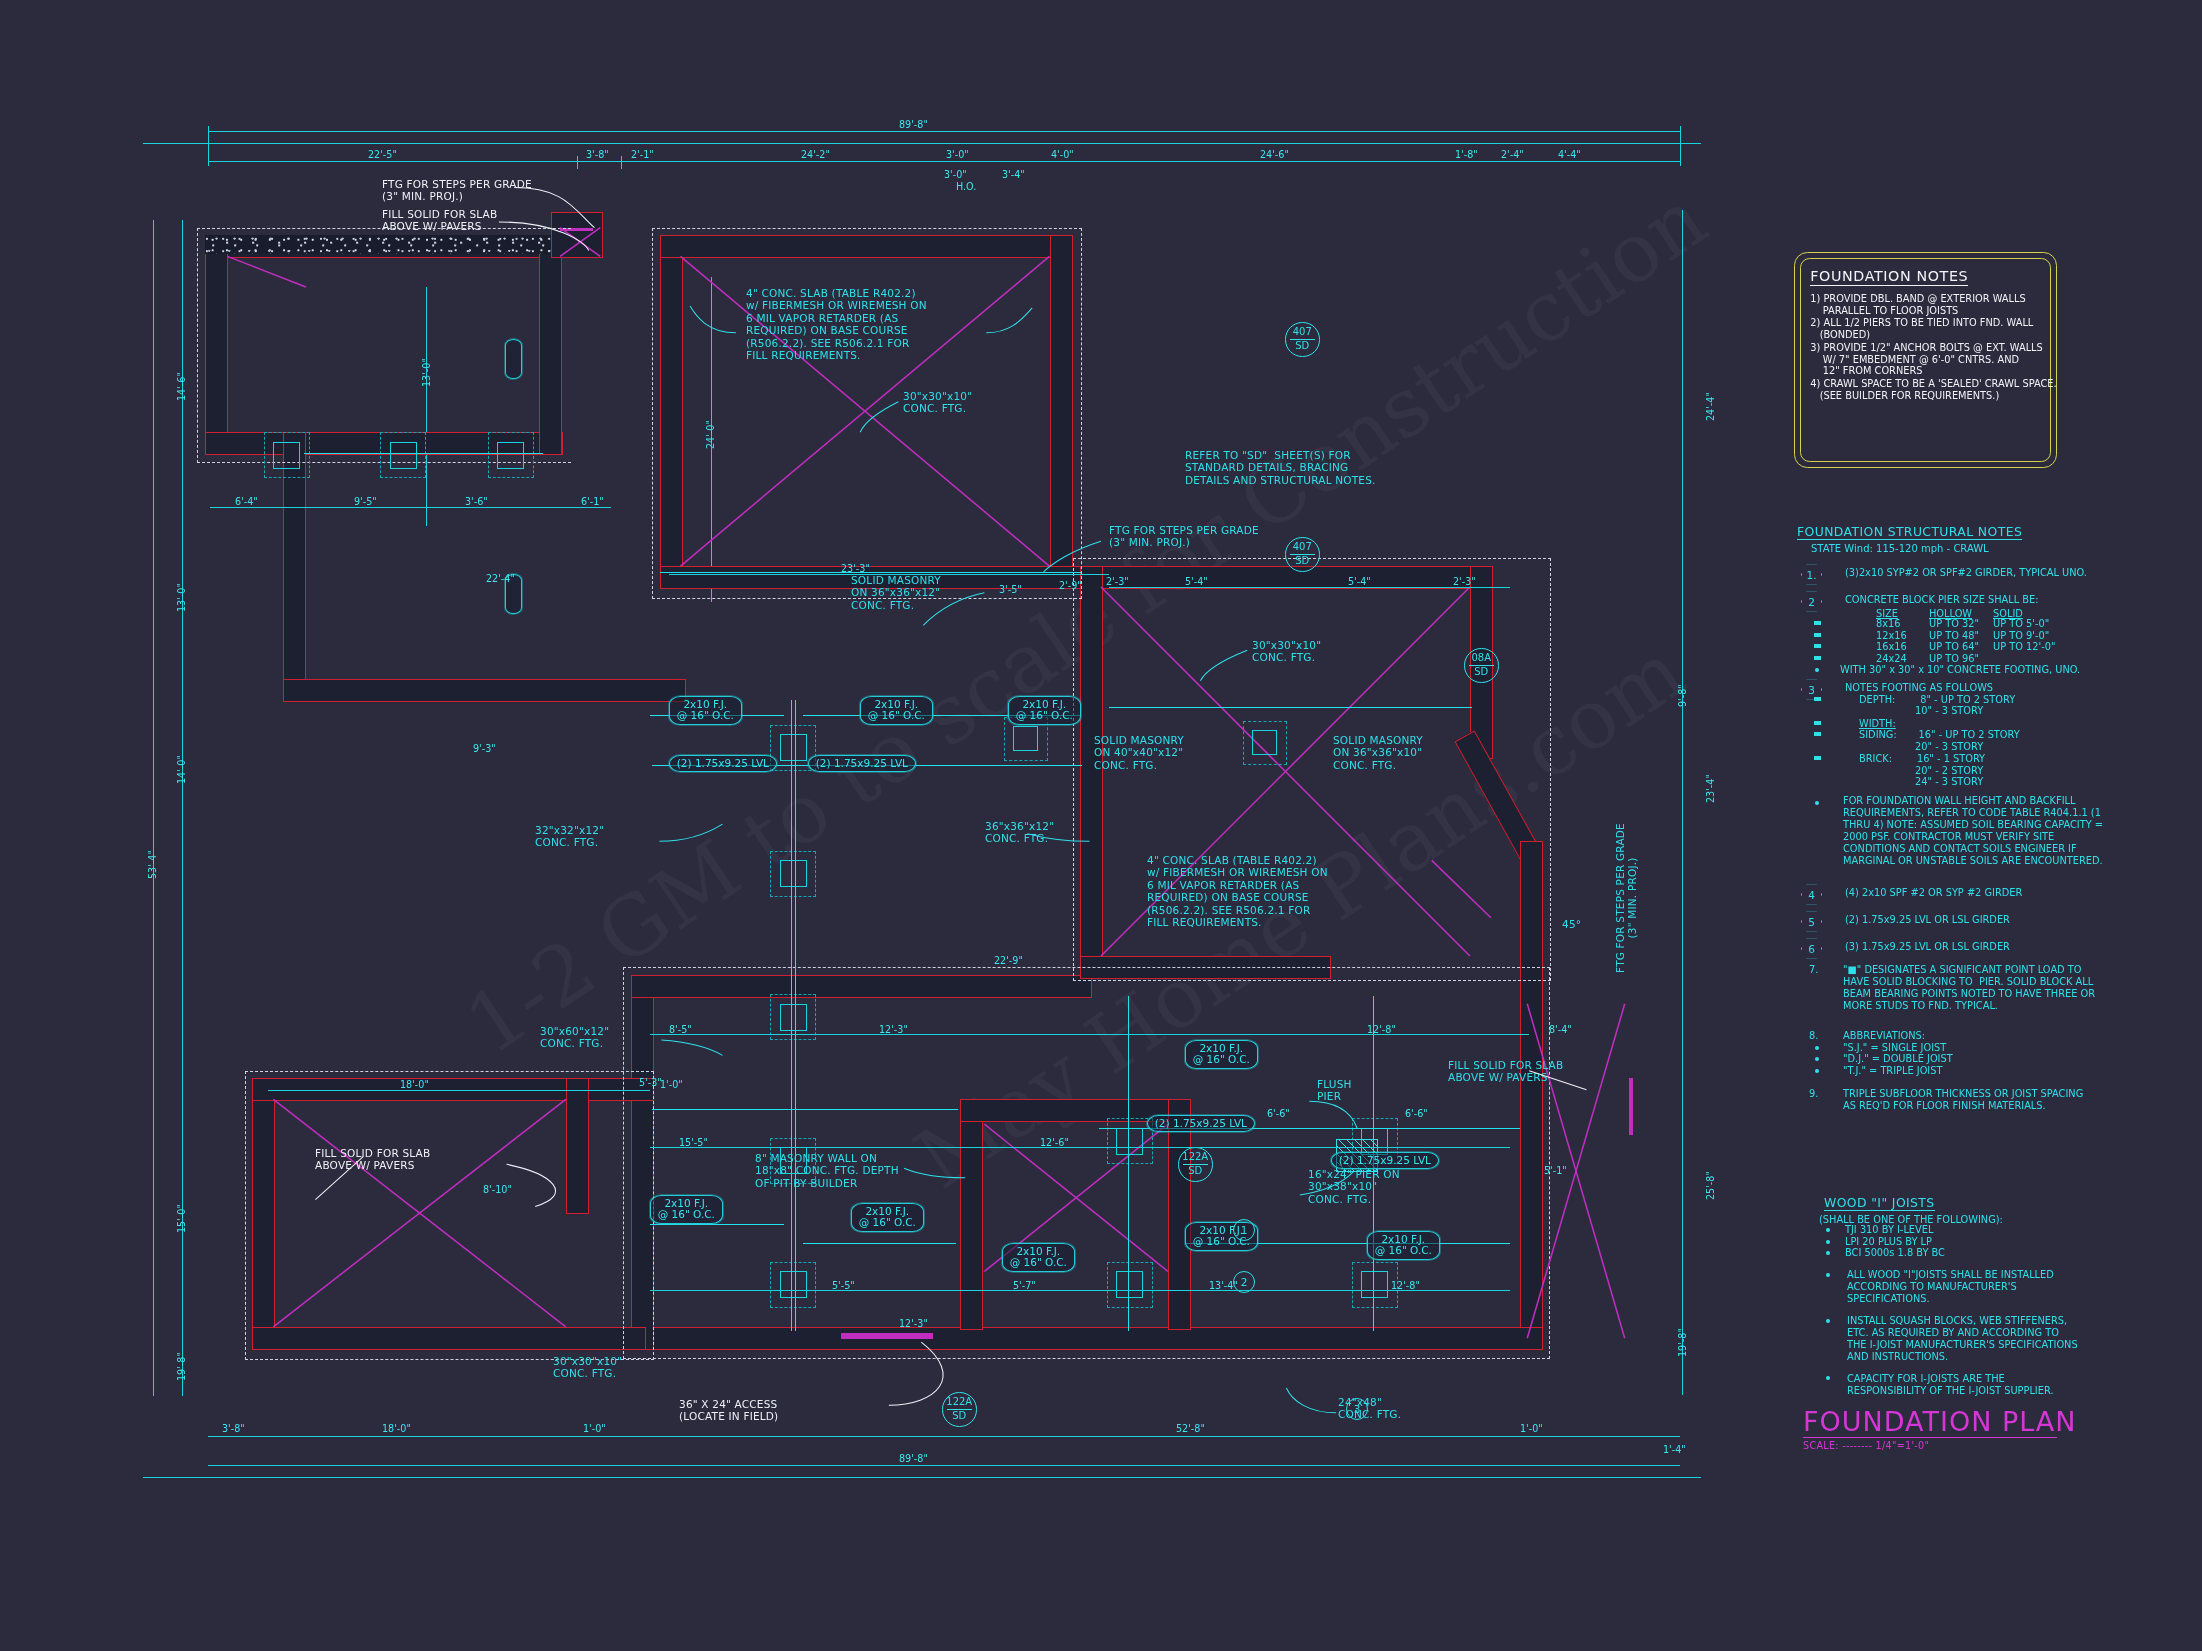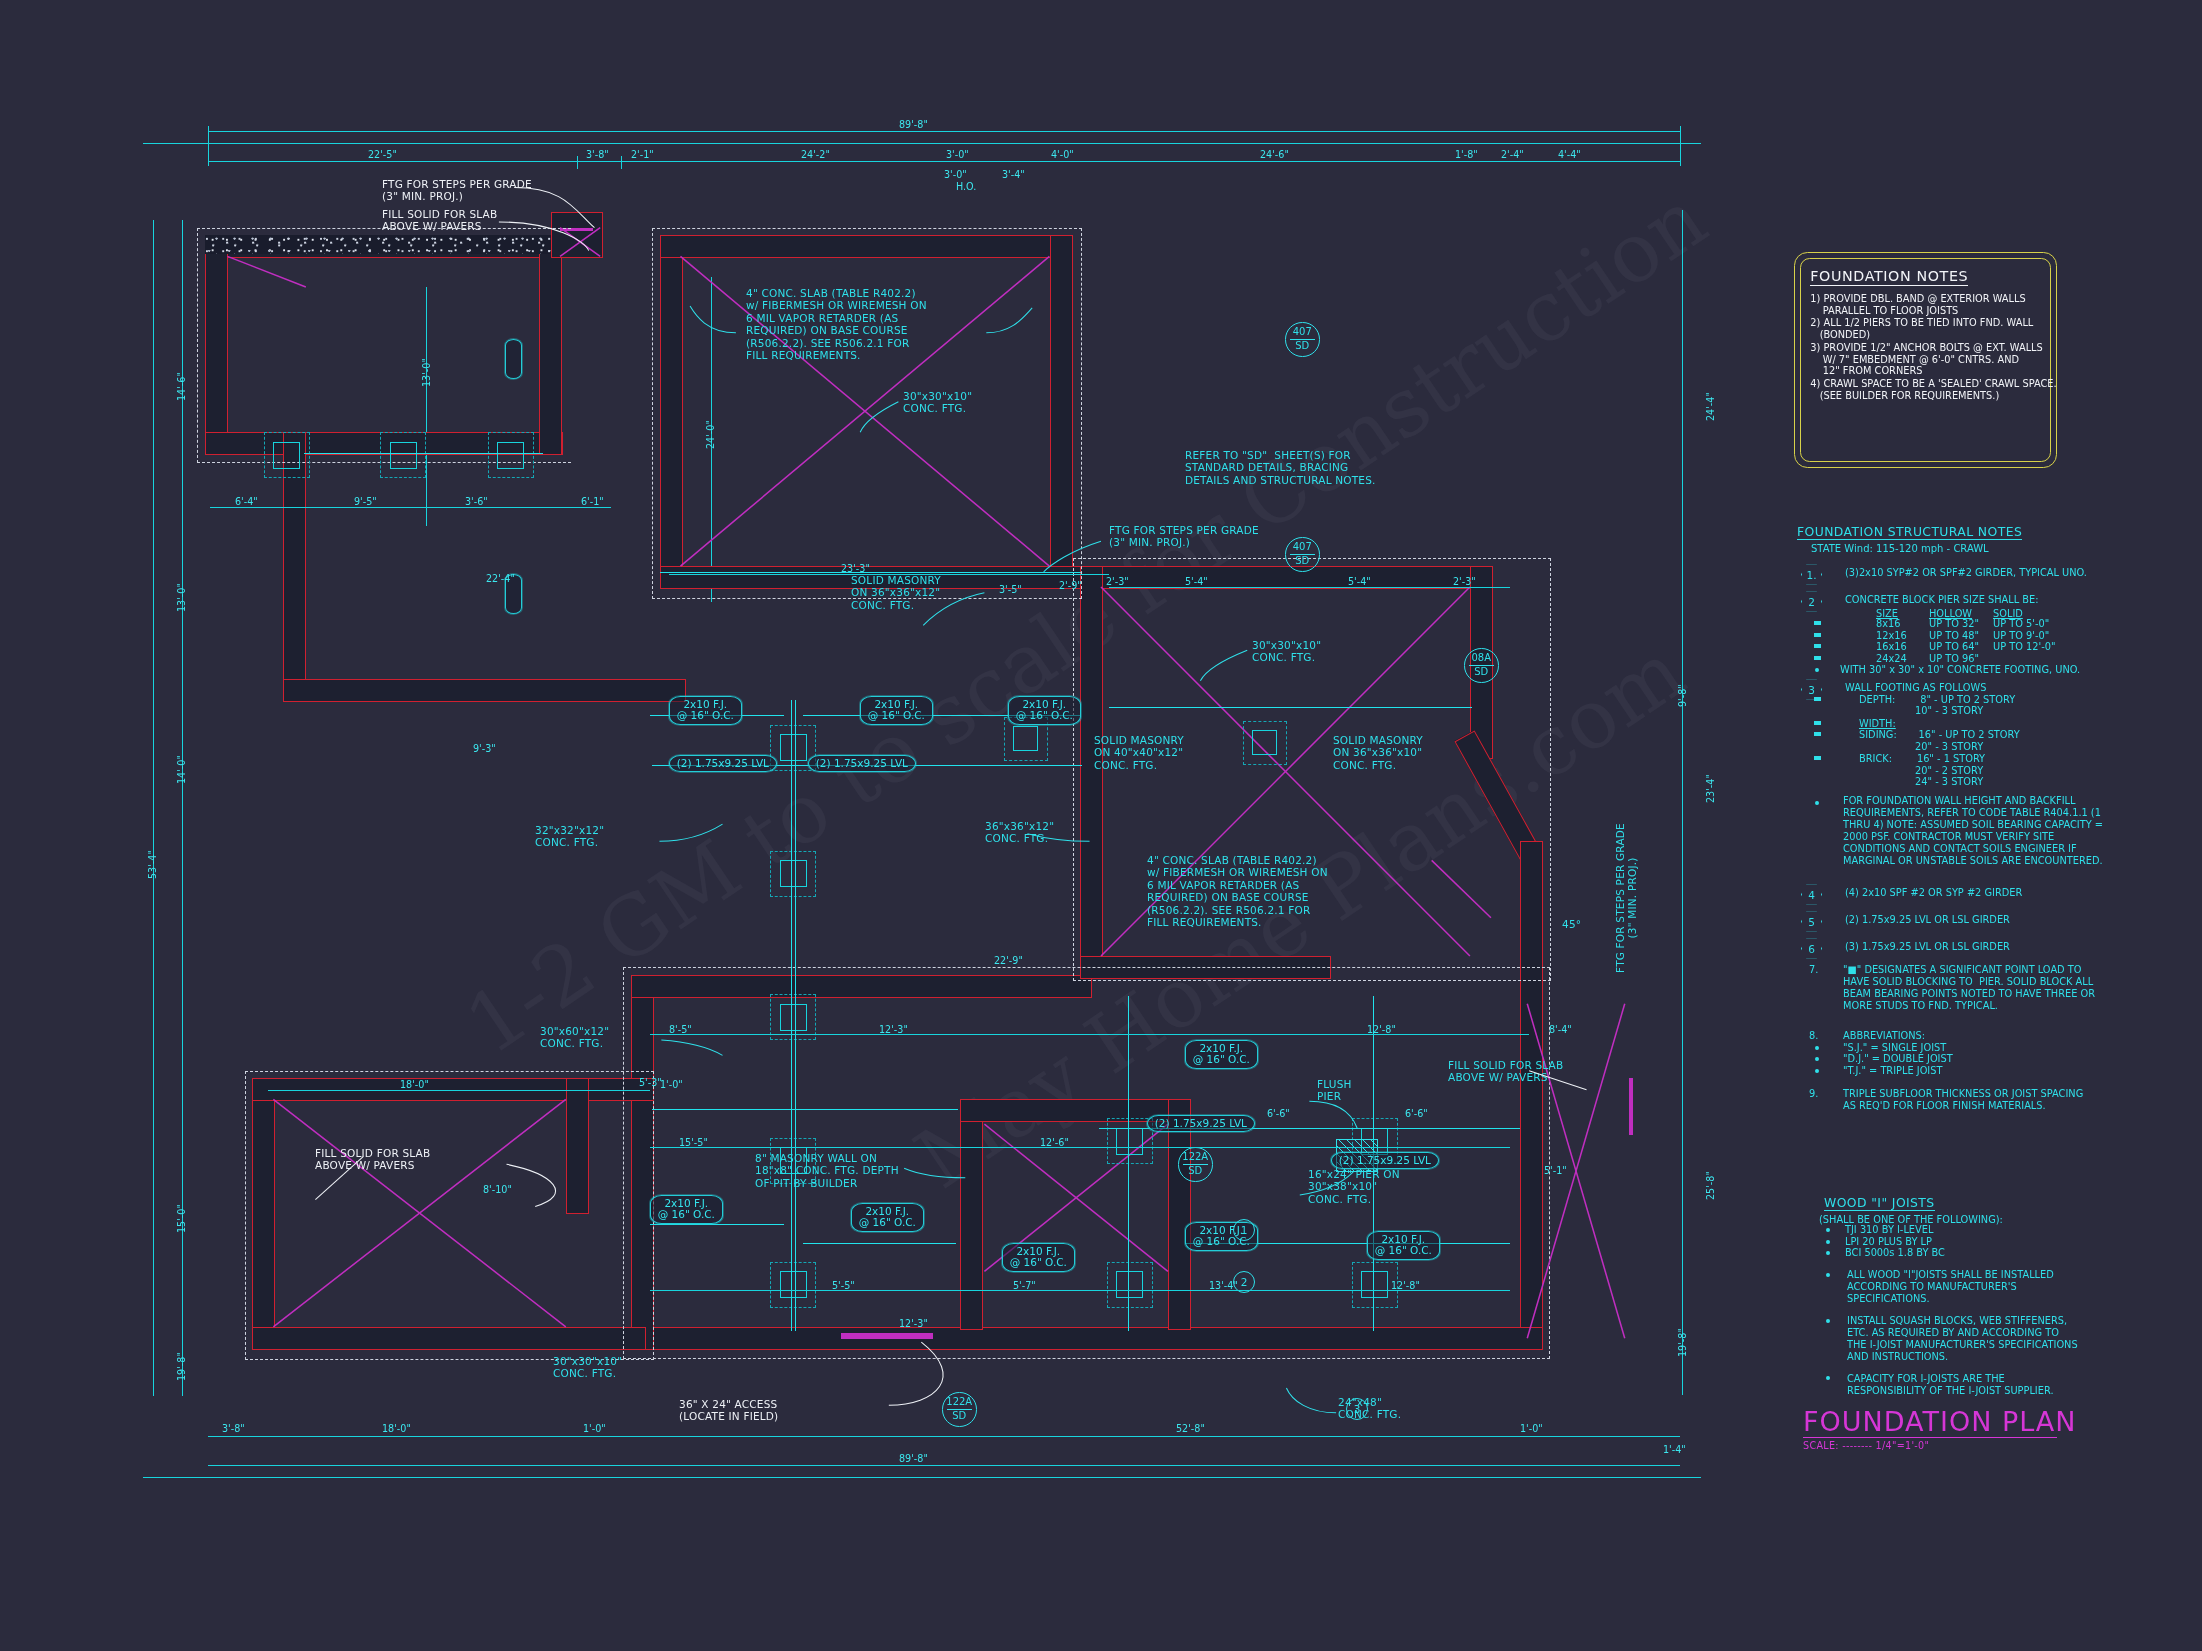--- a/index.html
+++ b/index.html
@@ -533,21 +533,21 @@
   <div class="note-body" style="left:1993px;top:641px;">UP TO 12'-0"</div>
 
   <div class="sq" style="left:1814px;top:656px;"></div>
   <div class="note-body" style="left:1876px;top:653px;">24x24</div>
   <div class="note-body" style="left:1929px;top:653px;">UP TO 96"</div>
 
   <div class="dot" style="left:1815px;top:668px;"></div>
   <div class="note-body" style="left:1840px;top:664px;">WITH 30" x 30" x 10" CONCRETE FOOTING, UNO.</div>
 
   <div class="hexnum" style="left:1801px;top:679px;">3</div>
-  <div class="note-body" style="left:1845px;top:682px;">WALL FOOTING AS FOLLOWS</div>
+  <div class="note-body" style="left:1845px;top:682px;">NOTES FOOTING AS FOLLOWS</div>
 
   <div class="sq" style="left:1814px;top:697px;"></div>
   <div class="note-body" style="left:1859px;top:694px;">DEPTH:        8" - UP TO 2 STORY</div>
   <div class="note-body" style="left:1859px;top:705px;">                  10" - 3 STORY</div>
   <div class="sq" style="left:1814px;top:721px;"></div>
   <div class="note-body ul" style="left:1859px;top:718px;">WIDTH:</div>
   <div class="sq" style="left:1814px;top:732px;"></div>
   <div class="note-body" style="left:1859px;top:729px;">SIDING:       16" - UP TO 2 STORY</div>
   <div class="note-body" style="left:1859px;top:741px;">                  20" - 3 STORY</div>
   <div class="sq" style="left:1814px;top:756px;"></div>

